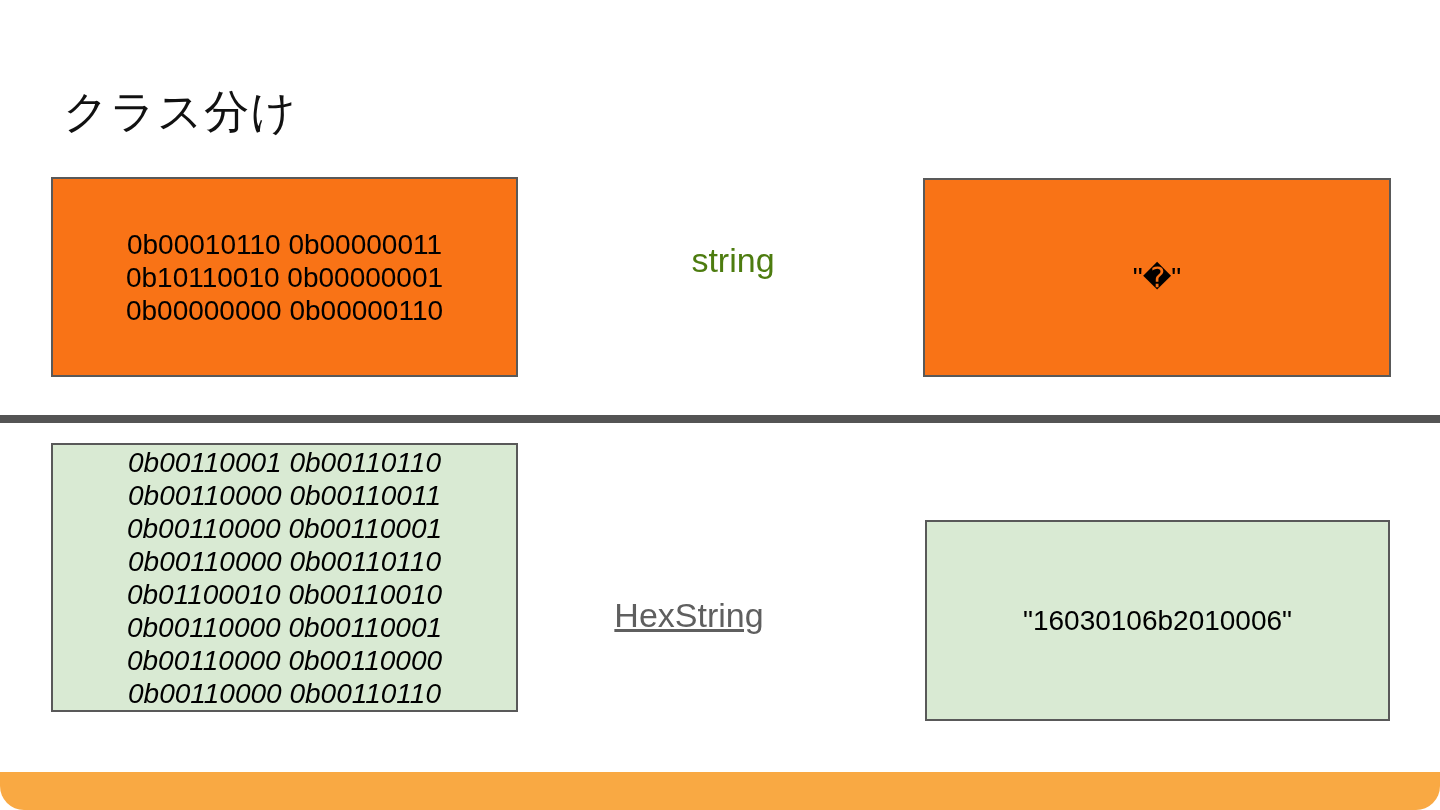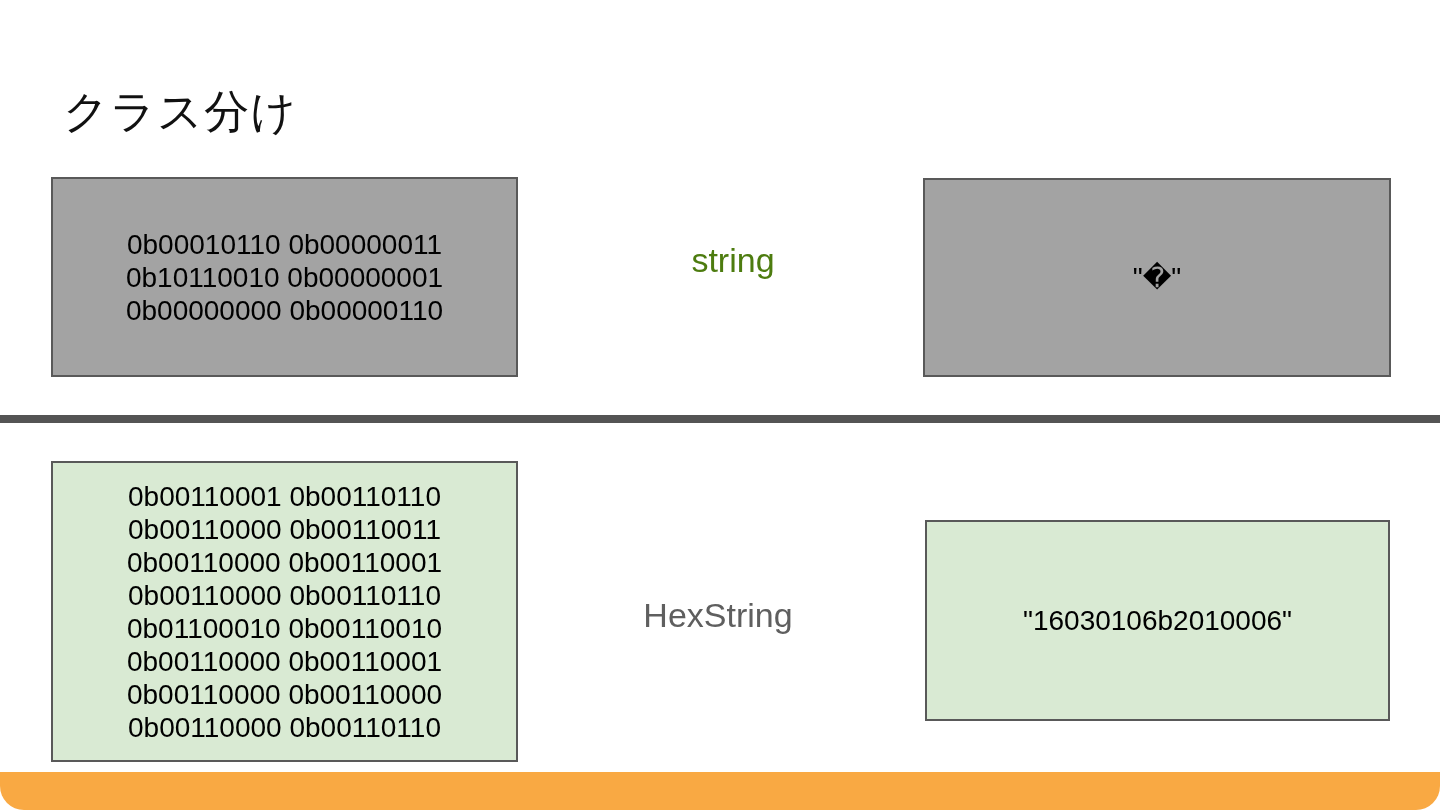--- a/index.html
+++ b/index.html
@@ -28,26 +28,26 @@
   }
   .shape-box {
     position: absolute;
     box-sizing: border-box;
     border: 2px solid #595959;
     display: flex;
     flex-direction: column;
     align-items: center;
     justify-content: center;
   }
-  .box-white { background: #a3a3a3; }
+  .box-white { background: #f97316; }
   .box-green { background: #d9ead3; }
 
   .box-binary-top    { left: 51px;  top: 177px; width: 467px; height: 200px; }
   .box-string-result { left: 923px; top: 178px; width: 468px; height: 199px; }
-  .box-binary-bottom { left: 51px;  top: 461px; width: 467px; height: 301px; }
+  .box-binary-bottom { left: 51px;  top: 443px; width: 467px; height: 269px; font-style: italic; }
   .box-hex-result    { left: 925px; top: 520px; width: 465px; height: 201px; }
 
   .binary-line {
     font-size: 28px;
     line-height: 33px;
     color: #000000;
     white-space: pre;
     text-align: center;
   }
   .result-text {
@@ -60,21 +60,21 @@
   .class-label {
     position: absolute;
     width: 400px;
     text-align: center;
     font-size: 34px;
     line-height: 40px;
     color: #5f5f5f;
     white-space: nowrap;
   }
   .label-string    { left: 533px; top: 240px; }
-  .label-hexstring { left: 518px; top: 595px; }
+  .label-hexstring { left: 489px; top: 595px; text-decoration: underline; }
 
   .divider-bar {
     position: absolute;
     left: 0;
     top: 415px;
     width: 1440px;
     height: 8px;
     background: #545454;
   }
   .footer-bar {

